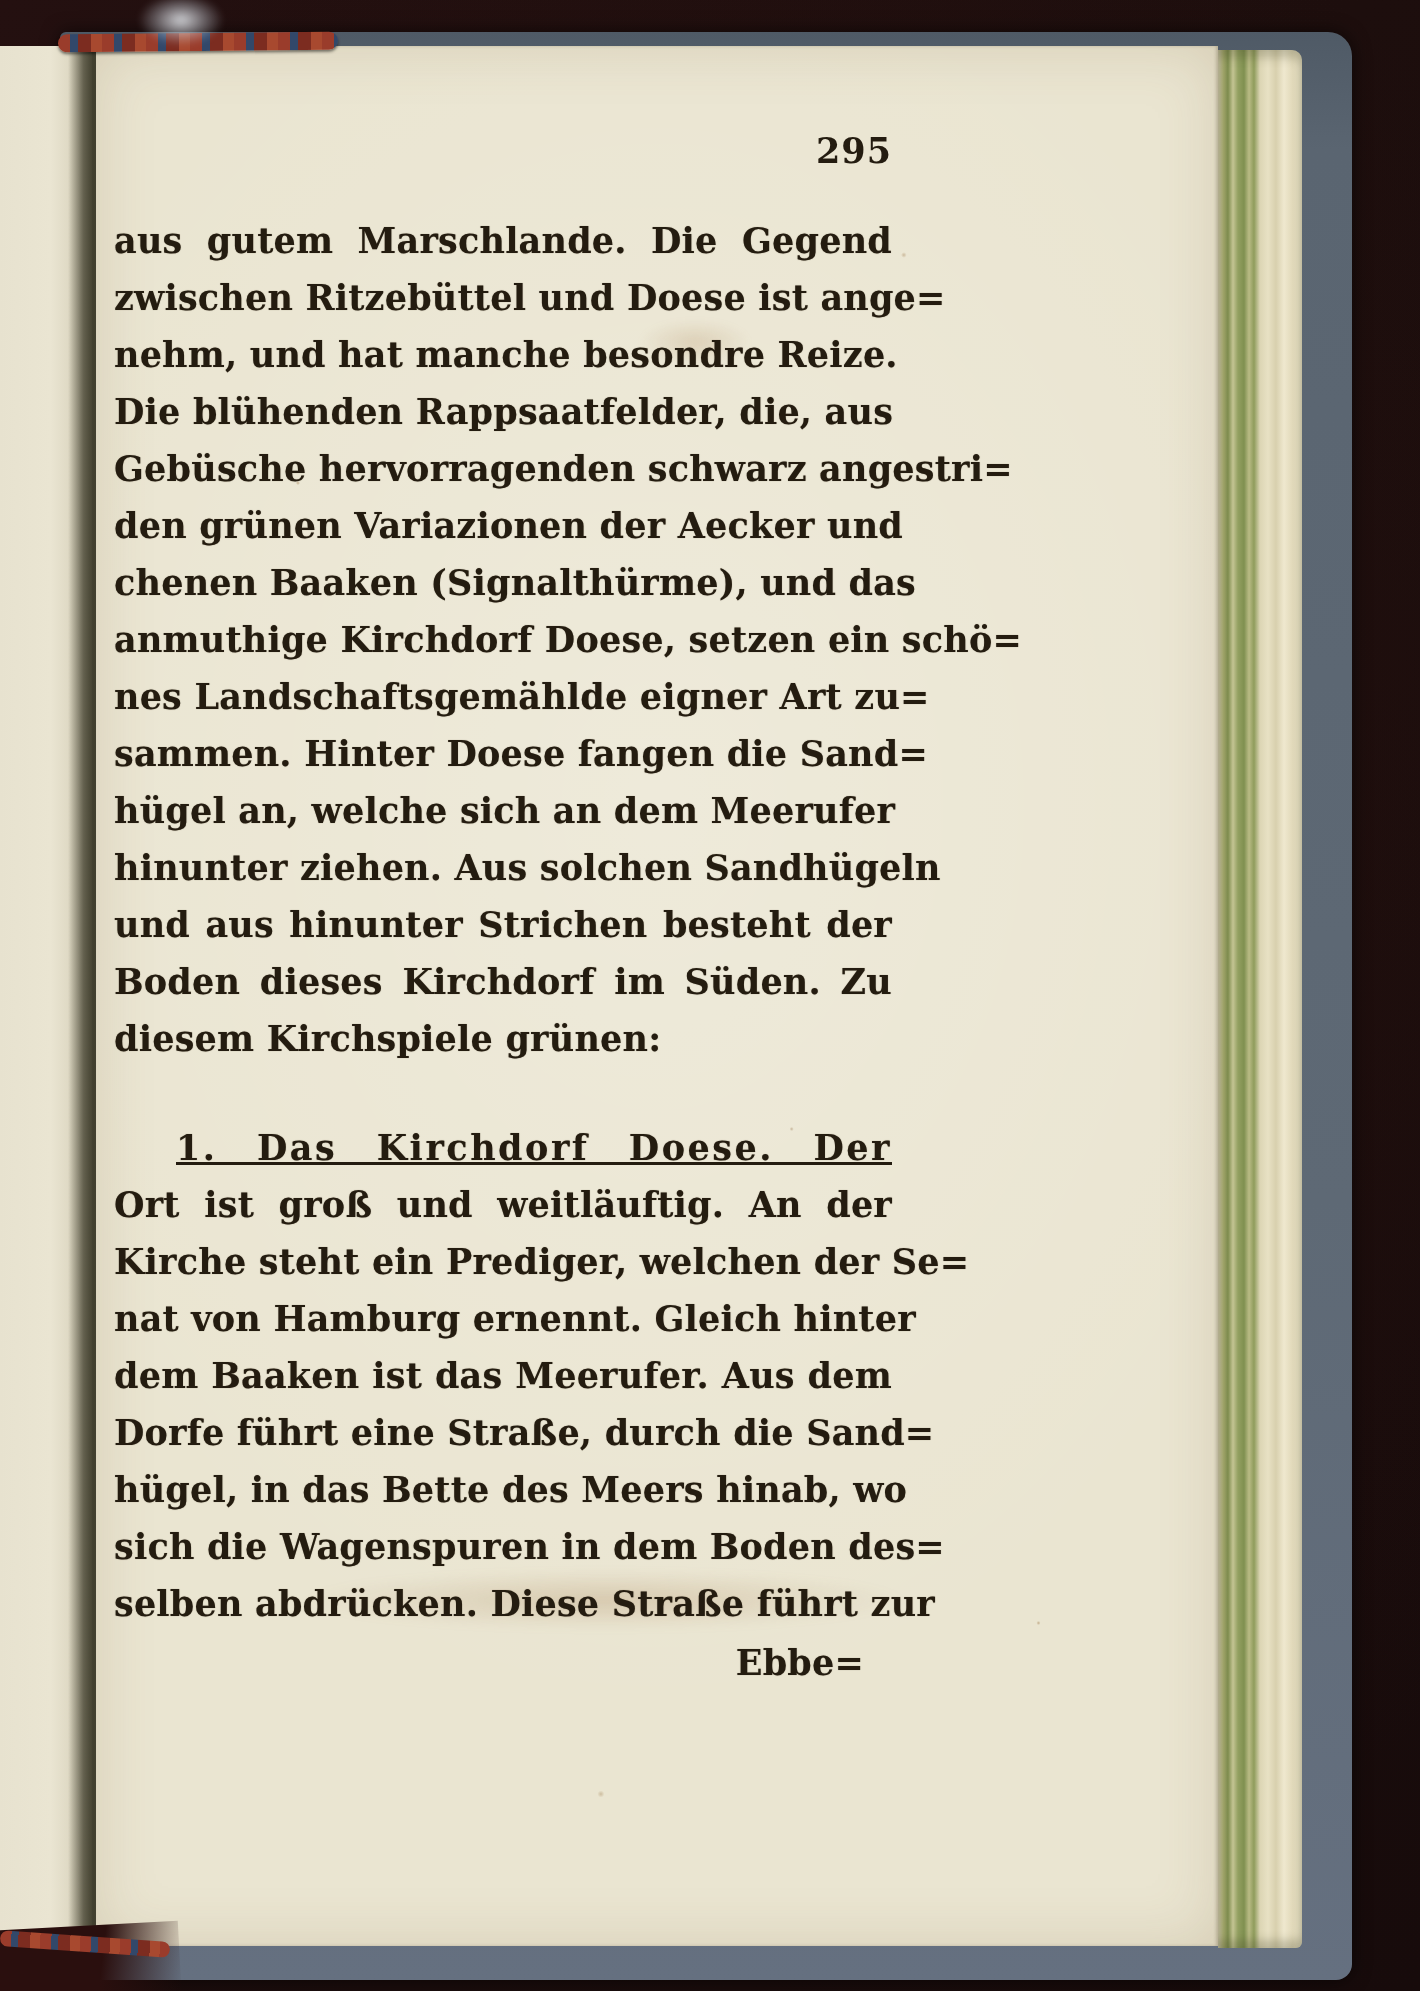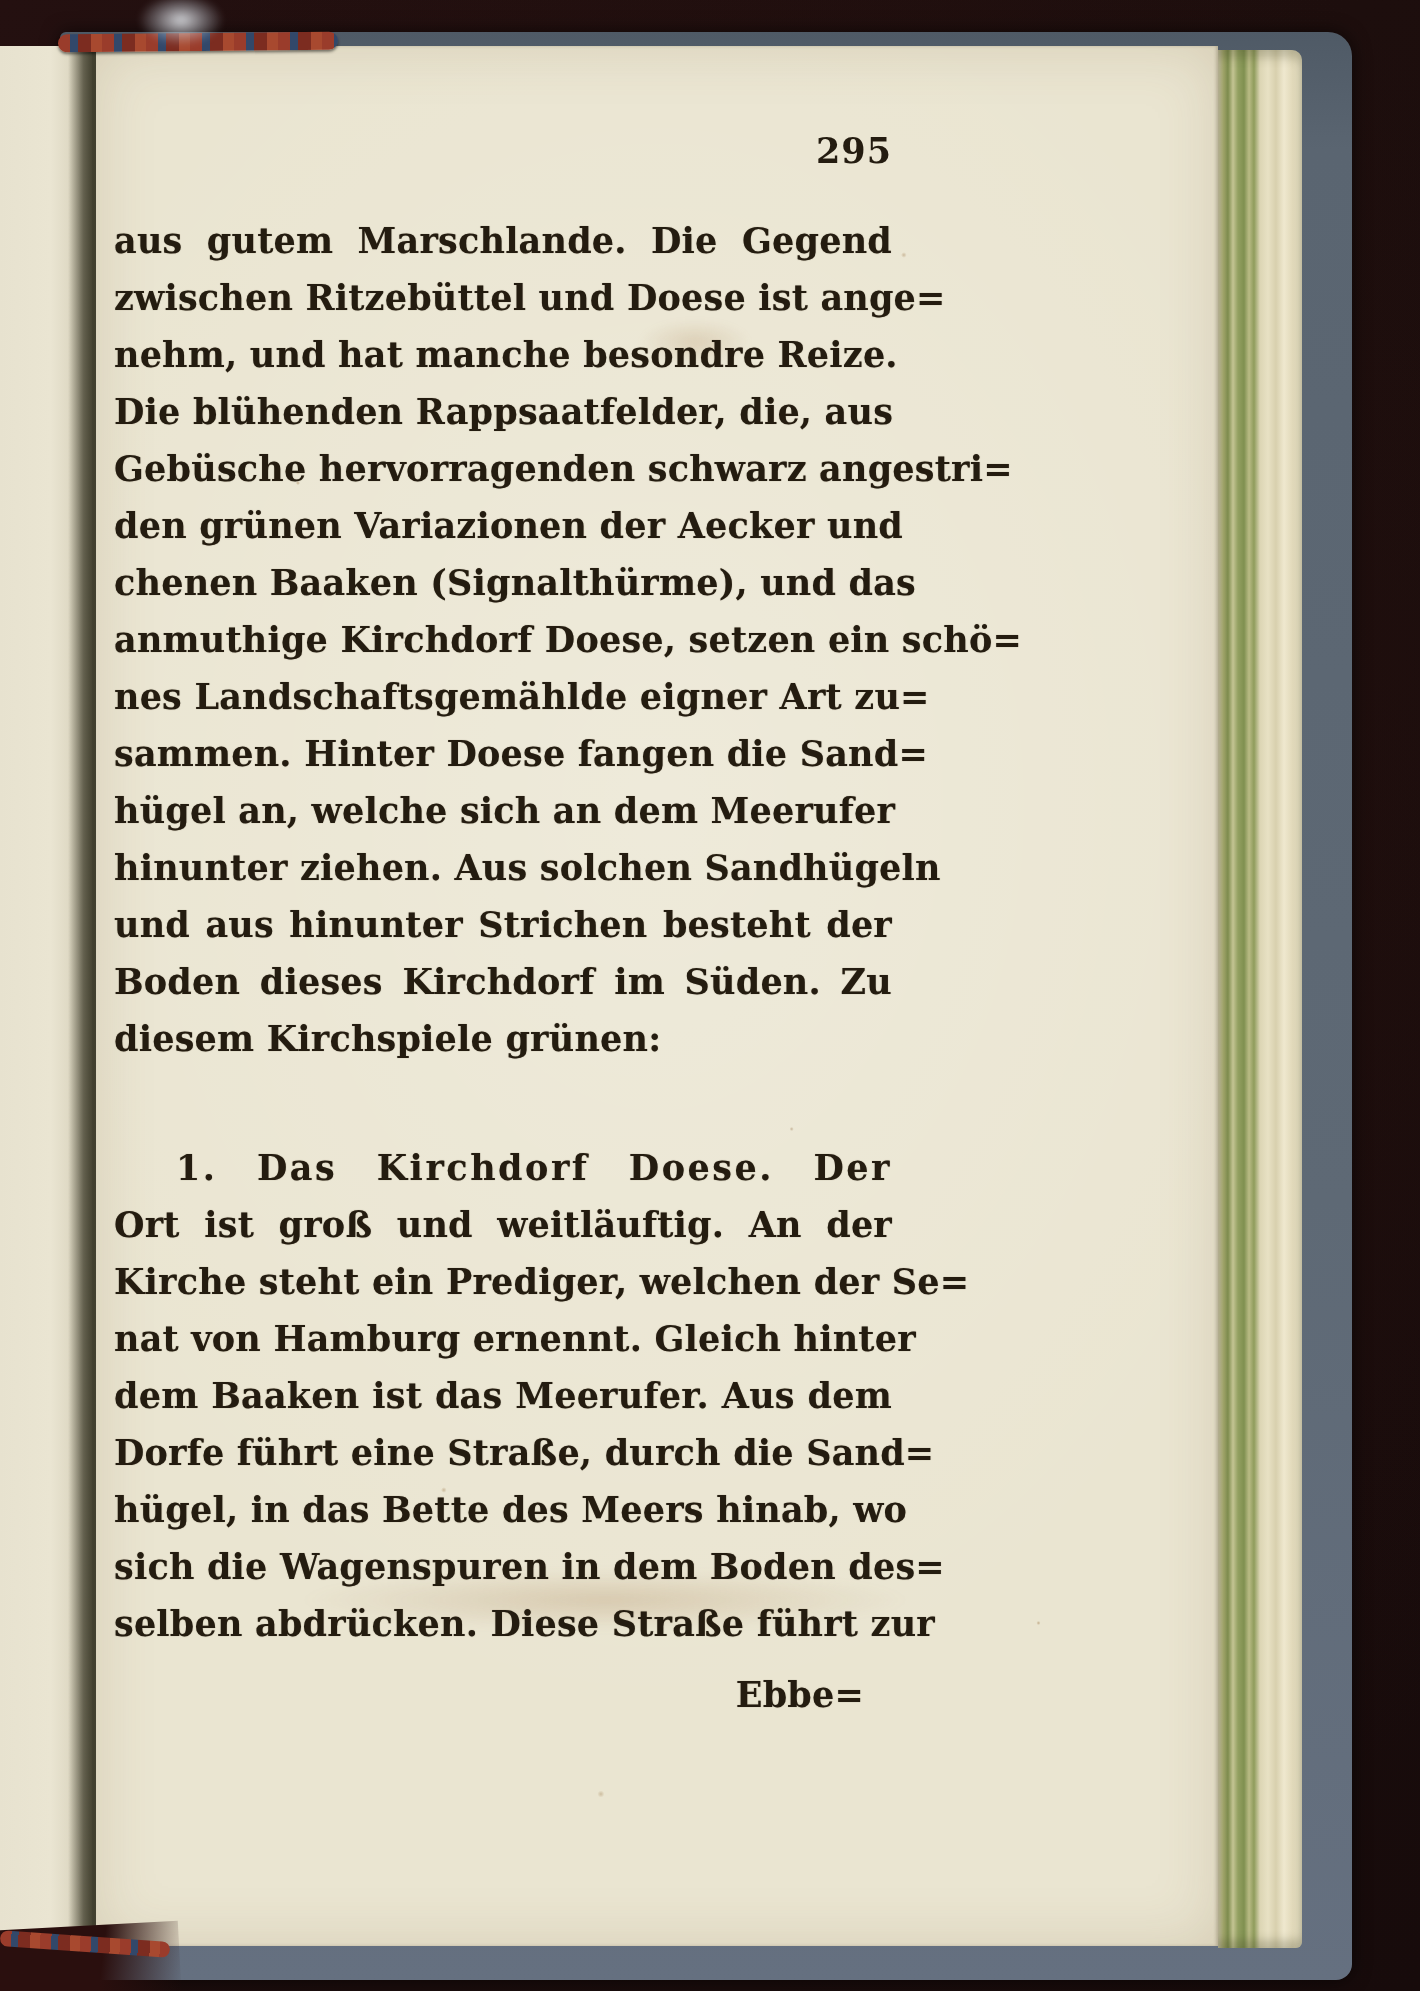--- a/index.html
+++ b/index.html
@@ -102,22 +102,22 @@
   .textblock{
     position:absolute;left:114px;top:212px;width:778px;color:var(--ink);
   }
   .line{
     display:block;height:57px;line-height:57px;font-size:35px;font-weight:700;
     text-align:justify;text-align-last:justify;
     white-space:nowrap;letter-spacing:0.2px;
     text-shadow:0 0 1px rgba(55,42,20,0.45);
   }
   .line.endline{text-align-last:left;}
-  .line.heading{margin-top:72px;padding-left:62px;letter-spacing:2.5px;}
-  .line.catchline{text-align-last:right;padding-right:28px;margin-top:14px;}
+  .line.heading{margin-top:52px;padding-left:62px;letter-spacing:2.5px;text-decoration:underline;}
+  .line.catchline{text-align-last:right;padding-right:28px;margin-top:2px;}
 </style>
 </head>
 <body>
 
 <div class="scene">
   <div class="cover"></div>
   <div class="left-page"></div>
   <div class="gutter"></div>
 
   <div class="page"></div>

